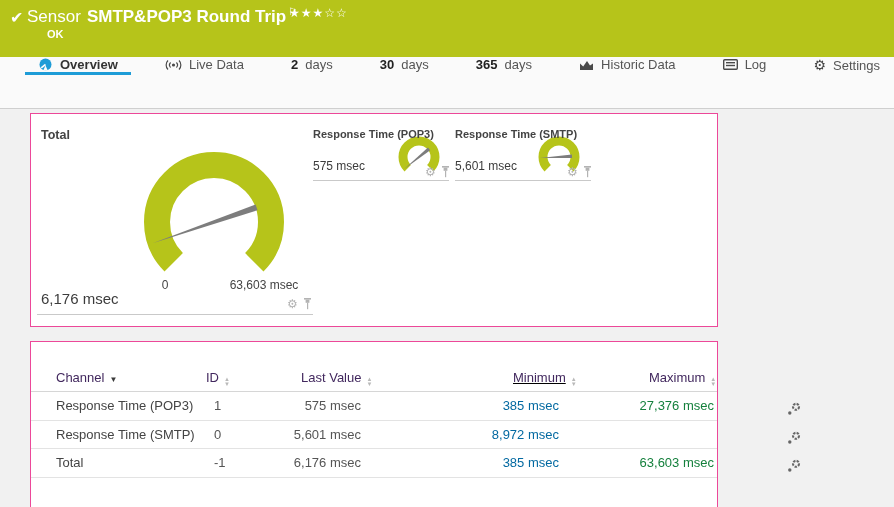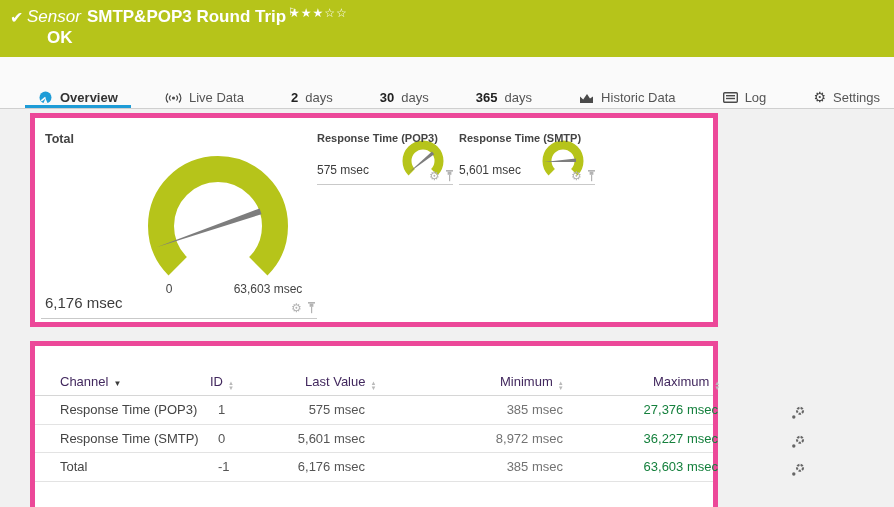--- a/index.html
+++ b/index.html
@@ -9,44 +9,44 @@
     font-family:"Liberation Sans", sans-serif;
     -webkit-font-smoothing:antialiased;
   }
   
   .sensor-header{
     position:absolute;left:0;top:0;width:894px;height:57px;
     background:#b6c41a;color:#fff;
   }
   .check-icon{position:absolute;left:10px;top:8px;font-size:16px;color:#fff;}
   .title-line{position:absolute;left:27px;top:6px;font-size:17px;white-space:nowrap;}
-  .title-kind{font-style:italic;font-weight:400;margin-right:6px;}
+  .title-kind{font-weight:400;margin-right:6px;}
   .title-main{font-weight:700;}
   .flag-icon{font-size:10px;vertical-align:super;margin-left:2px;}
   .stars{position:absolute;left:289px;top:6px;font-size:12px;letter-spacing:1px;cursor:pointer;}
-  .status-ok{position:absolute;left:47px;top:28px;font-size:17px;font-weight:700;}
+  .status-ok{position:absolute;left:47px;top:28px;font-size:11px;font-weight:700;}
   
   .tabbar{
     position:absolute;left:0;top:57px;width:894px;height:52px;
     background:#fafafa;border-bottom:1px solid #cfcfcf;box-sizing:border-box;
-    display:flex;align-items:flex-end;justify-content:space-between;
+    display:flex;align-items:flex-start;justify-content:space-between;
     padding-left:25px;padding-right:1px;
   }
   .tab{
     display:flex;align-items:center;gap:7px;
     padding:0 13px;font-size:13px;color:#555;cursor:pointer;
     border-bottom:3px solid transparent;box-sizing:border-box;white-space:nowrap;
   }
   .tab .num{font-weight:700;color:#222;}
   .tab.active{border-bottom-color:#1e9cd7;color:#333;font-weight:600;}
   .tab-icon{display:inline-flex;align-items:center;}
   
   .panel{
     position:absolute;left:30px;width:688px;background:#fff;
-    border:5px solid #ec4899;box-sizing:border-box;
+    border:1px solid #ec4899;box-sizing:border-box;
   }
   #panel-gauges{top:113px;height:214px;}
   #panel-table{top:341px;height:200px;}
   
   .gauge-label-big{position:absolute;left:10px;top:14px;font-size:12.5px;font-weight:600;color:#444;z-index:2;}
   .gauge-label-small{position:absolute;top:14px;font-size:11px;font-weight:700;color:#444;z-index:2;white-space:nowrap;}
   .gauge-value-big{position:absolute;left:10px;top:176px;font-size:15px;color:#3c3c3c;}
   .gauge-value-small{position:absolute;top:45px;font-size:12px;color:#3c3c3c;}
   .gauge-scale{position:absolute;top:164px;font-size:12px;color:#444;text-align:center;}
   .block-underline{position:absolute;height:1px;background:#c9c9c9;}
@@ -55,23 +55,23 @@
   svg.gauge{position:absolute;}
   
   .chan-table{position:absolute;left:0;top:22px;width:100%;}
   .t-row{position:relative;height:27.5px;line-height:27px;font-size:13px;border-bottom:1px solid #e3e3e3;padding-left:44px;}
   .t-row.t-head{border-bottom:1px solid #d6d6d6;height:27px;}
   .t-head span.hlabel{color:#42285e;cursor:pointer;}
   .cell{position:absolute;top:0;white-space:nowrap;}
   .c-channel{left:25px;color:#444;}
   .c-id{left:183px;color:#555;}
   .c-last{left:180px;width:150px;text-align:right;color:#555;}
-  .c-min{left:378px;width:150px;text-align:right;color:#737373;}
+  .c-min{left:378px;width:150px;text-align:right;color:#0369a1;}
   .c-max{left:533px;width:150px;text-align:right;color:#15803d;}
-  .h-channel{left:25px;} .h-id{left:175px;} .h-last{left:270px;} .h-min{left:465px;} .h-max{left:618px;}
+  .h-channel{left:25px;} .h-id{left:175px;} .h-last{left:270px;} .h-min{left:482px;text-decoration:underline;} .h-max{left:618px;}
   .c-edit{left:756px;top:6px;cursor:pointer;}
   .sort-both{display:inline-flex;flex-direction:column;font-size:6px;line-height:4.5px;color:#b9b9b9;margin-left:5px;vertical-align:1px;}
   .sort-active{font-size:8px;color:#3a3a3a;margin-left:5px;}
 </style>
 </head>
 <body>
 
 <div class="sensor-header">
   <span class="check-icon">✔</span>
   <div class="title-line">
@@ -245,21 +245,20 @@
             <circle cx="2.8" cy="11" r="1.7" fill="#666"></circle>
           </svg>
       </span>
     </div>
 
     <div class="t-row">
       <span class="cell c-channel">Response Time (SMTP)</span>
       <span class="cell c-id">0</span>
       <span class="cell c-last">5,601 msec</span>
       <span class="cell c-min">8,972 msec</span>
-      <span class="cell c-max">36,227 msec</span>
       <span class="cell c-edit">
         <svg width="14" height="14">
             <circle cx="9" cy="4.8" r="3" fill="none" stroke="#666" stroke-width="2.1" stroke-dasharray="2.4 1.2"></circle>
             <circle cx="2.8" cy="11" r="1.7" fill="#666"></circle>
           </svg>
       </span>
     </div>
 
     <div class="t-row">
       <span class="cell c-channel">Total</span>

